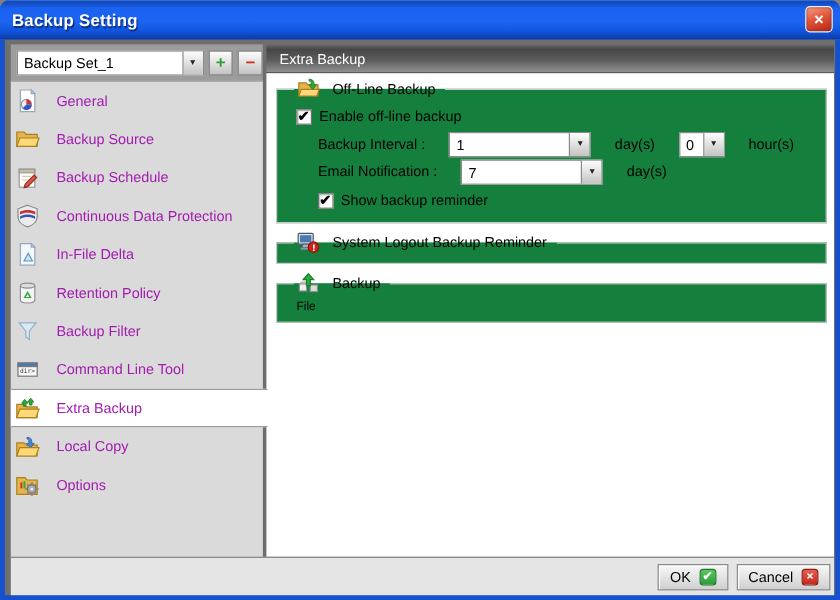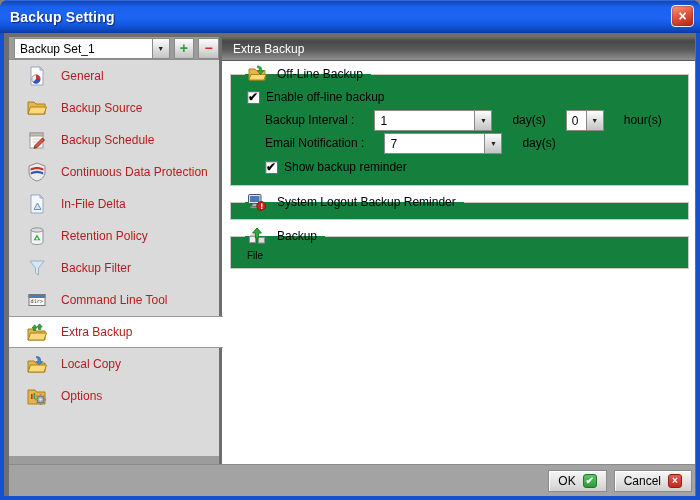--- a/index.html
+++ b/index.html
@@ -18,24 +18,24 @@
     background:linear-gradient(160deg,#f5a088 0%, #e3573c 45%, #c33722 80%, #a82a18 100%);
     border:1.5px solid #f0f0f0; border-radius:4px; display:flex; align-items:center; justify-content:center;
     color:#fff; font-size:14px; font-weight:bold; cursor:pointer; box-shadow:inset 0 0 2px #7e1a0c; }
 
   
   .frame { position:absolute; left:0; top:33px; width:700px; height:467px;
     background:#6e6e6e; border-left:4px solid #1550cf; border-right:4px solid #1550cf; border-bottom:4px solid #1550cf; }
 
   
   .sidebar { position:absolute; left:5px; top:4px; width:210px; height:427px; background:#9c9c9c; }
-  .combo-row { height:22px; display:flex; align-items:center; padding-left:5px; gap:4px; }
+  .combo-row { height:30px; display:flex; align-items:center; padding-left:5px; gap:4px; }
   .nav-list { height:397px; background:#dadada; border-top:1px solid #8f8f8f; }
-  .nav-item { height:32px; display:flex; align-items:center; gap:12px; padding-left:16px; cursor:pointer;
-    font-size:12px; color:#b91c1c; }
+  .nav-item { height:32px; display:flex; align-items:center; gap:12px; padding-left:2px; cursor:pointer;
+    font-size:12px; color:#a21caf; }
   .nav-item.selected { background:#ffffff; border-top:1px solid #9a9a9a; border-bottom:1px solid #9a9a9a;
     width:214px; position:relative; z-index:5; }
   .nav-icon { width:24px; height:24px; flex:0 0 24px; display:flex; align-items:center; justify-content:center; }
 
   
   .combo { display:inline-flex; height:21px; background:#fff; border:1px solid #8a8a8a; cursor:pointer; }
   .combo .val { flex:1; font-size:12px; color:#000; padding:3px 0 0 5px; overflow:hidden; white-space:nowrap; }
   .combo .arrow { width:17px; border-left:1px solid #8a8a8a;
     background:linear-gradient(180deg,#fdfdfd,#e3e3e3 45%,#c4c4c4); display:flex; align-items:center; justify-content:center;
     font-size:7px; color:#222; }
@@ -68,21 +68,21 @@
     box-shadow:inset 1px 1px 0 #cfcfcf; position:relative; cursor:pointer; flex:0 0 13px; }
   .cb.checked::after { content:"✔"; position:absolute; left:0px; top:-2px; font-size:12px; font-weight:bold; color:#000; }
   .cb.unchecked { background:#f2f2f2; }
   .unit { margin-left:8px; }
   .lbl { margin-right:8px; }
   .combo-med { width:118px; }
   .combo-sm { width:38px; }
   .plain-text { margin-left:8px; margin-top:4px; font-size:10px; }
 
   
-  .bottom-bar { position:absolute; left:5px; top:431px; width:686px; height:32px; background:#a3a3a3;
+  .bottom-bar { position:absolute; left:5px; top:431px; width:686px; height:32px; background:#e5e5e5;
     border-top:1px solid #8a8a8a; display:flex; align-items:center; justify-content:flex-end; gap:7px; padding-right:3px; }
   .btn { display:inline-flex; align-items:center; justify-content:center; gap:7px; height:22px; padding:0 9px;
     background:linear-gradient(180deg,#f7f7f7,#e2e2e2 55%,#cfcfcf); border:1px solid #8a8a8a;
     box-shadow:inset 1px 1px 0 #ffffff; font-size:12px; color:#000; cursor:pointer; }
   .btn-ok { min-width:56px; }
   .btn-cancel { min-width:74px; }
   .mini-ico { width:14px; height:14px; border-radius:3px; display:flex; align-items:center; justify-content:center;
     color:#fff; font-size:10px; font-weight:bold; line-height:1; }
   .ico-green { background:linear-gradient(180deg,#5cc763,#2b9c38); border:1px solid #1d7a28; }
   .ico-red { background:linear-gradient(180deg,#e express55,#c4281c); border:1px solid #8f1d12; }

